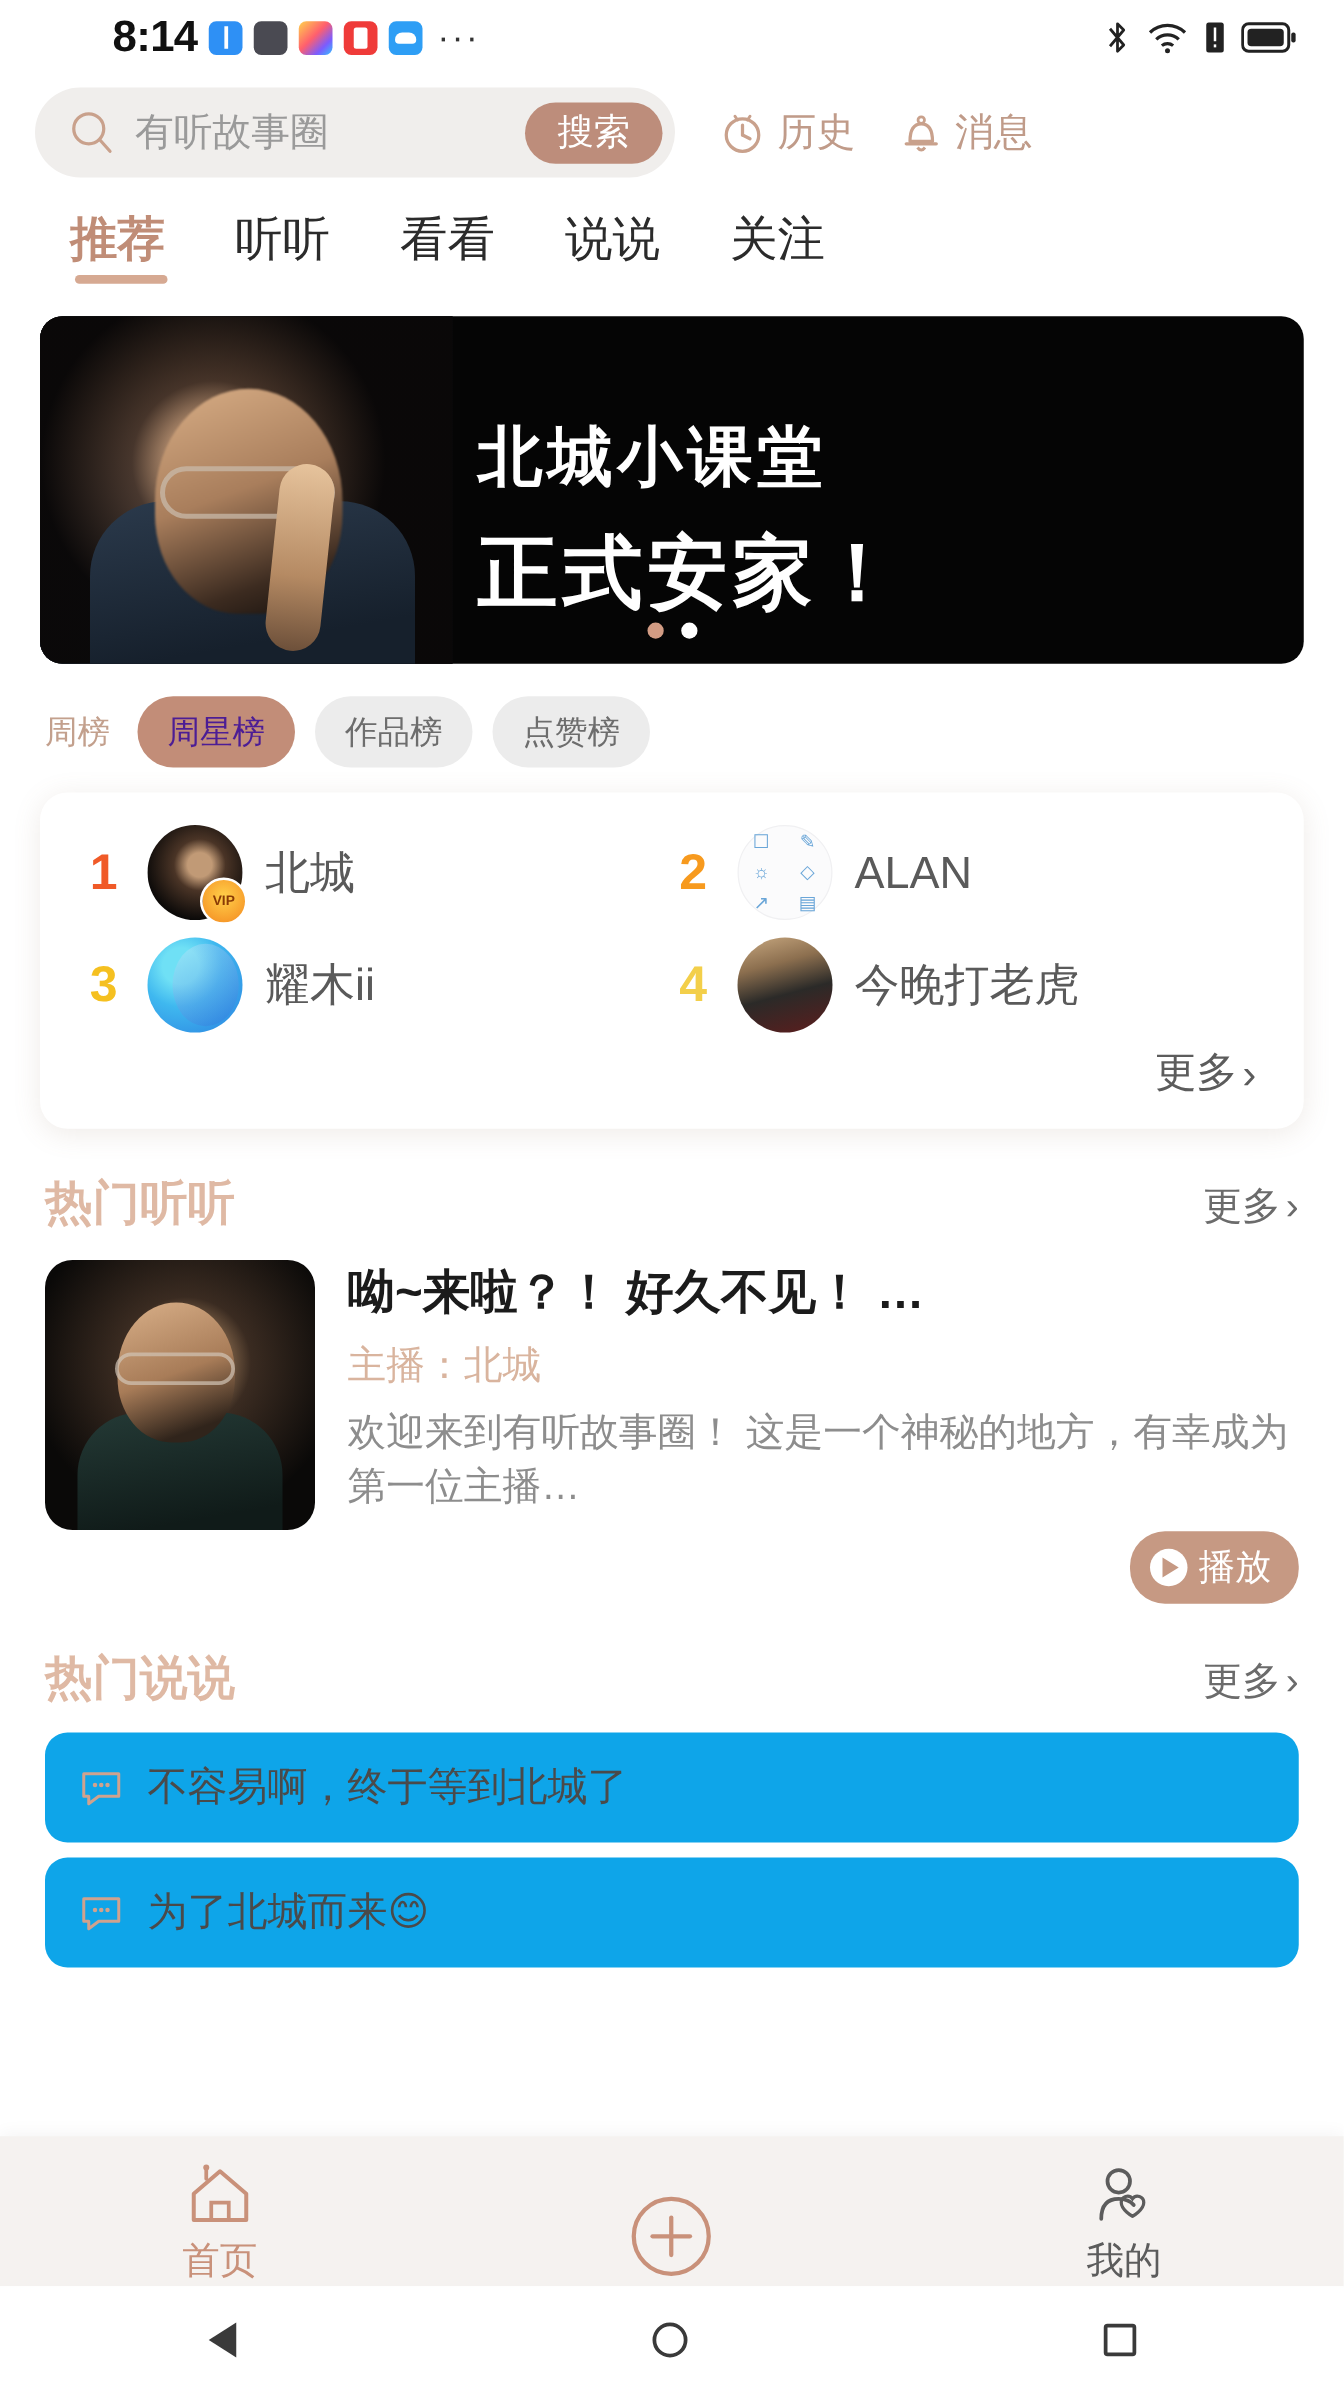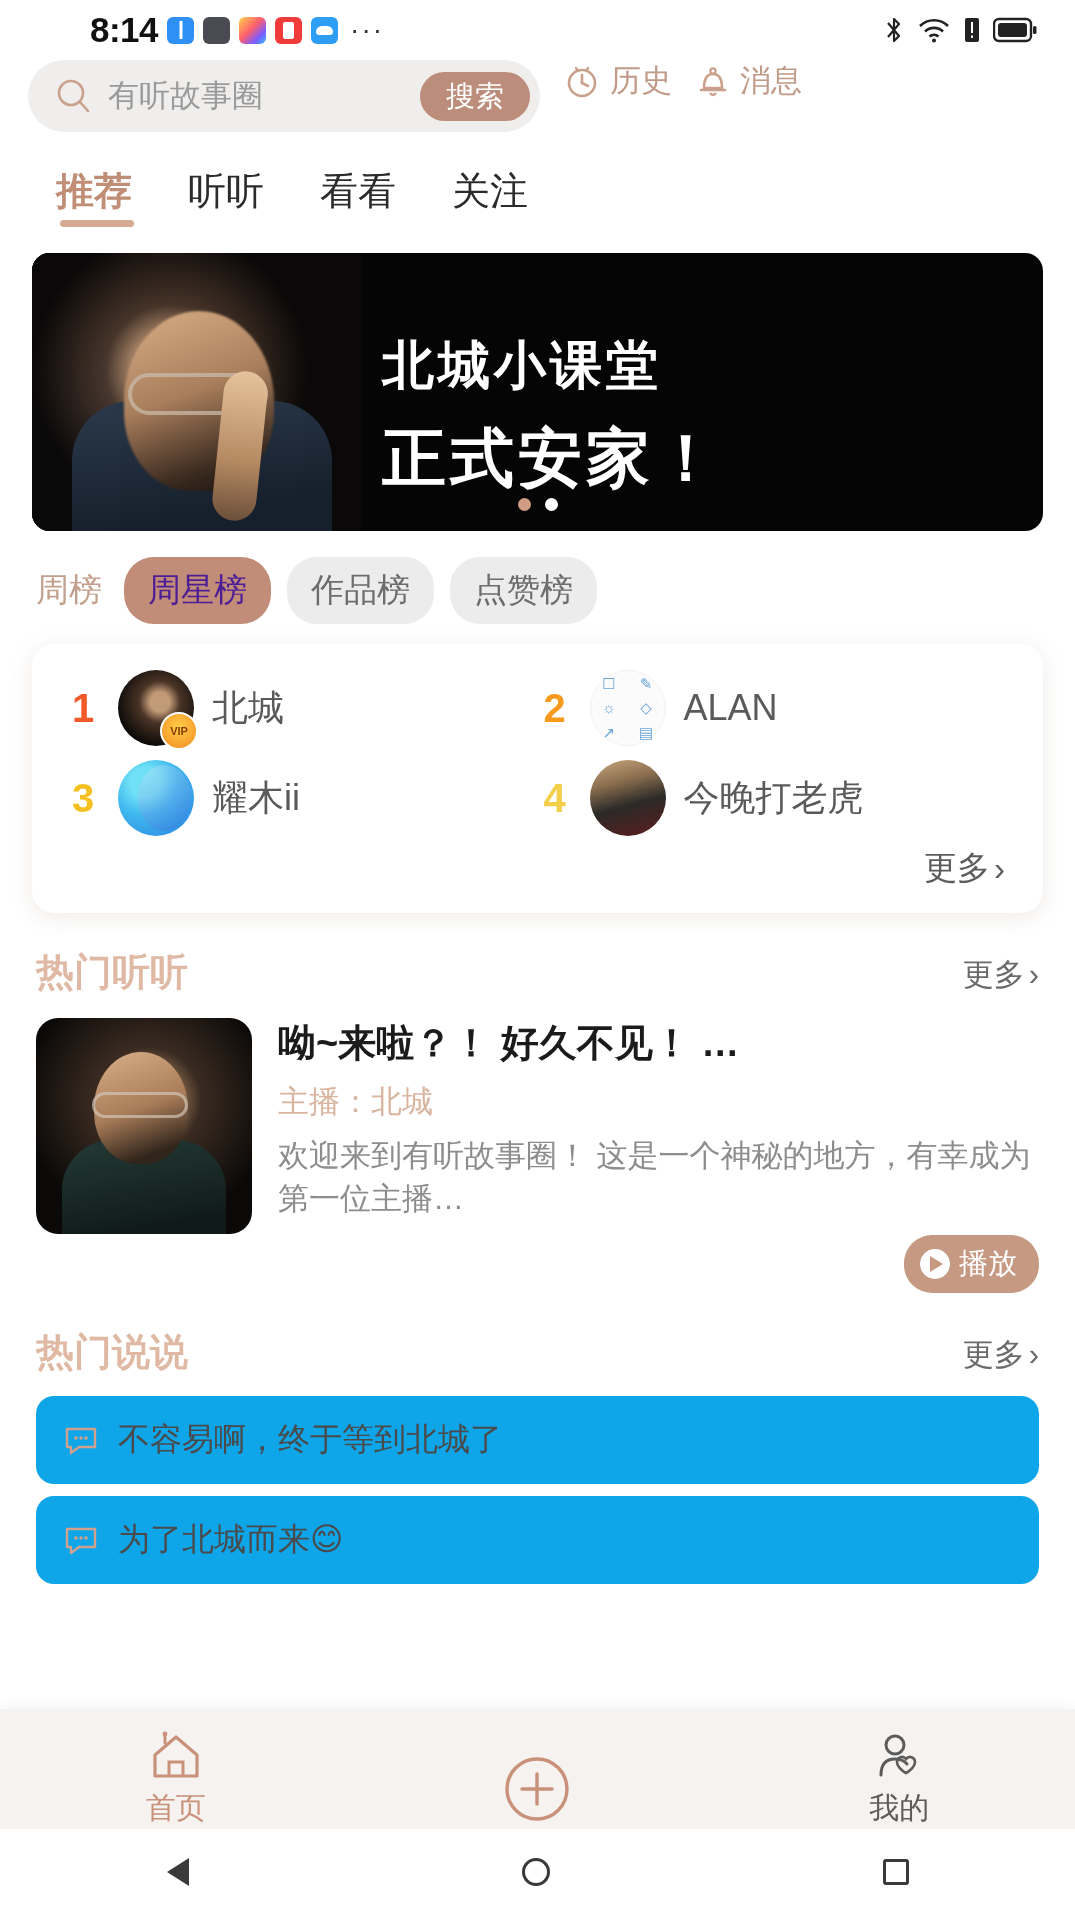--- a/index.html
+++ b/index.html
@@ -28,21 +28,21 @@
   .ic-red::after{content:"";position:absolute;left:8px;top:5px;width:11px;height:17px;
     background:#fff;border-radius:2px;}
   .ic-cloud { background:#2e9ef5; position:relative;}
   .ic-cloud::after{content:"";position:absolute;left:5px;top:9px;width:17px;height:9px;
     background:#fff;border-radius:9px 9px 5px 5px;}
   .sb-dots { font-size:28px; color:#333; line-height:1; margin-left:3px; letter-spacing:2px;}
   .sb-right { position:absolute; right:38px; display:flex; align-items:center; gap:12px; }
   .sb-right svg { display:block; }
 
   
-  .searchrow { display:flex; align-items:flex-start; padding:0 28px; height:92px; gap:0; }
+  .searchrow { display:flex; align-items:center; padding:0 28px; height:92px; gap:12px; }
   .searchbar {
     flex:0 0 auto; width:512px; height:72px; background:#f0eeec; border-radius:36px;
     display:flex; align-items:center; padding:0 10px 0 26px; gap:14px;
   }
   .search-ico { flex:0 0 auto; }
   .search-ph { flex:1; font-size:31px; color:#9a9a9a; }
   .search-btn {
     background:#bd8d7b; color:#fff; font-size:29px; border-radius:30px;
     padding:10px 26px; line-height:1; white-space:nowrap; border:none;
     font-family:inherit; cursor:pointer;
@@ -94,21 +94,21 @@
   .banner-txt { position:absolute; left:350px; top:78px; color:#fff; }
   .banner-t1 { font-size:52px; font-weight:700; letter-spacing:4px; }
   .banner-t2 { font-size:64px; font-weight:800; letter-spacing:4px; margin-top:14px; }
   .banner-dots { position:absolute; bottom:20px; left:50%; transform:translateX(-50%);
                  display:flex; gap:14px; }
   .bdot { width:13px; height:13px; border-radius:50%; background:#d29c84; }
   .bdot.on { background:#ffffff; }
 
   
   .chips { display:flex; align-items:center; gap:16px; padding:26px 32px 0 36px; }
-  .chip { font-size:33px; padding:11px 24px; border-radius:30px; white-space:nowrap; cursor:pointer; }
+  .chip { font-size:26px; padding:11px 24px; border-radius:30px; white-space:nowrap; cursor:pointer; }
   .chip.plain { color:#c3a08d; padding-left:0; padding-right:6px; }
   .chip.on { background:#c28d78; color:#4c1d95; }
   .chip.off { background:#ececec; color:#6d6d6d; }
 
   
   .rankcard {
     margin:20px 32px 0 32px; background:#fff; border-radius:22px;
     box-shadow:0 4px 22px rgba(140,110,95,0.14); padding:26px 34px 18px 34px;
   }
   .rankgrid { display:grid; grid-template-columns:1fr 1fr; row-gap:14px; }
@@ -277,20 +277,21 @@
       <path d="M16 32 Q19 36 22 32" fill="none" stroke="#c9a18c" stroke-width="2.4"></path>
     </svg>
     <span class="lbl">消息</span>
   </div>
 </div>
 
 <div class="tabs">
   <div class="tab active">推荐</div>
   <div class="tab">听听</div>
   <div class="tab">看看</div>
+  <div class="tab">说说</div>
   <div class="tab">关注</div>
 </div>
 
 <div class="banner">
   <div class="banner-photo">
     <div class="banner-body"></div>
     <div class="banner-face"></div>
     <div class="banner-glass"></div>
     <div class="banner-finger"></div>
   </div>

